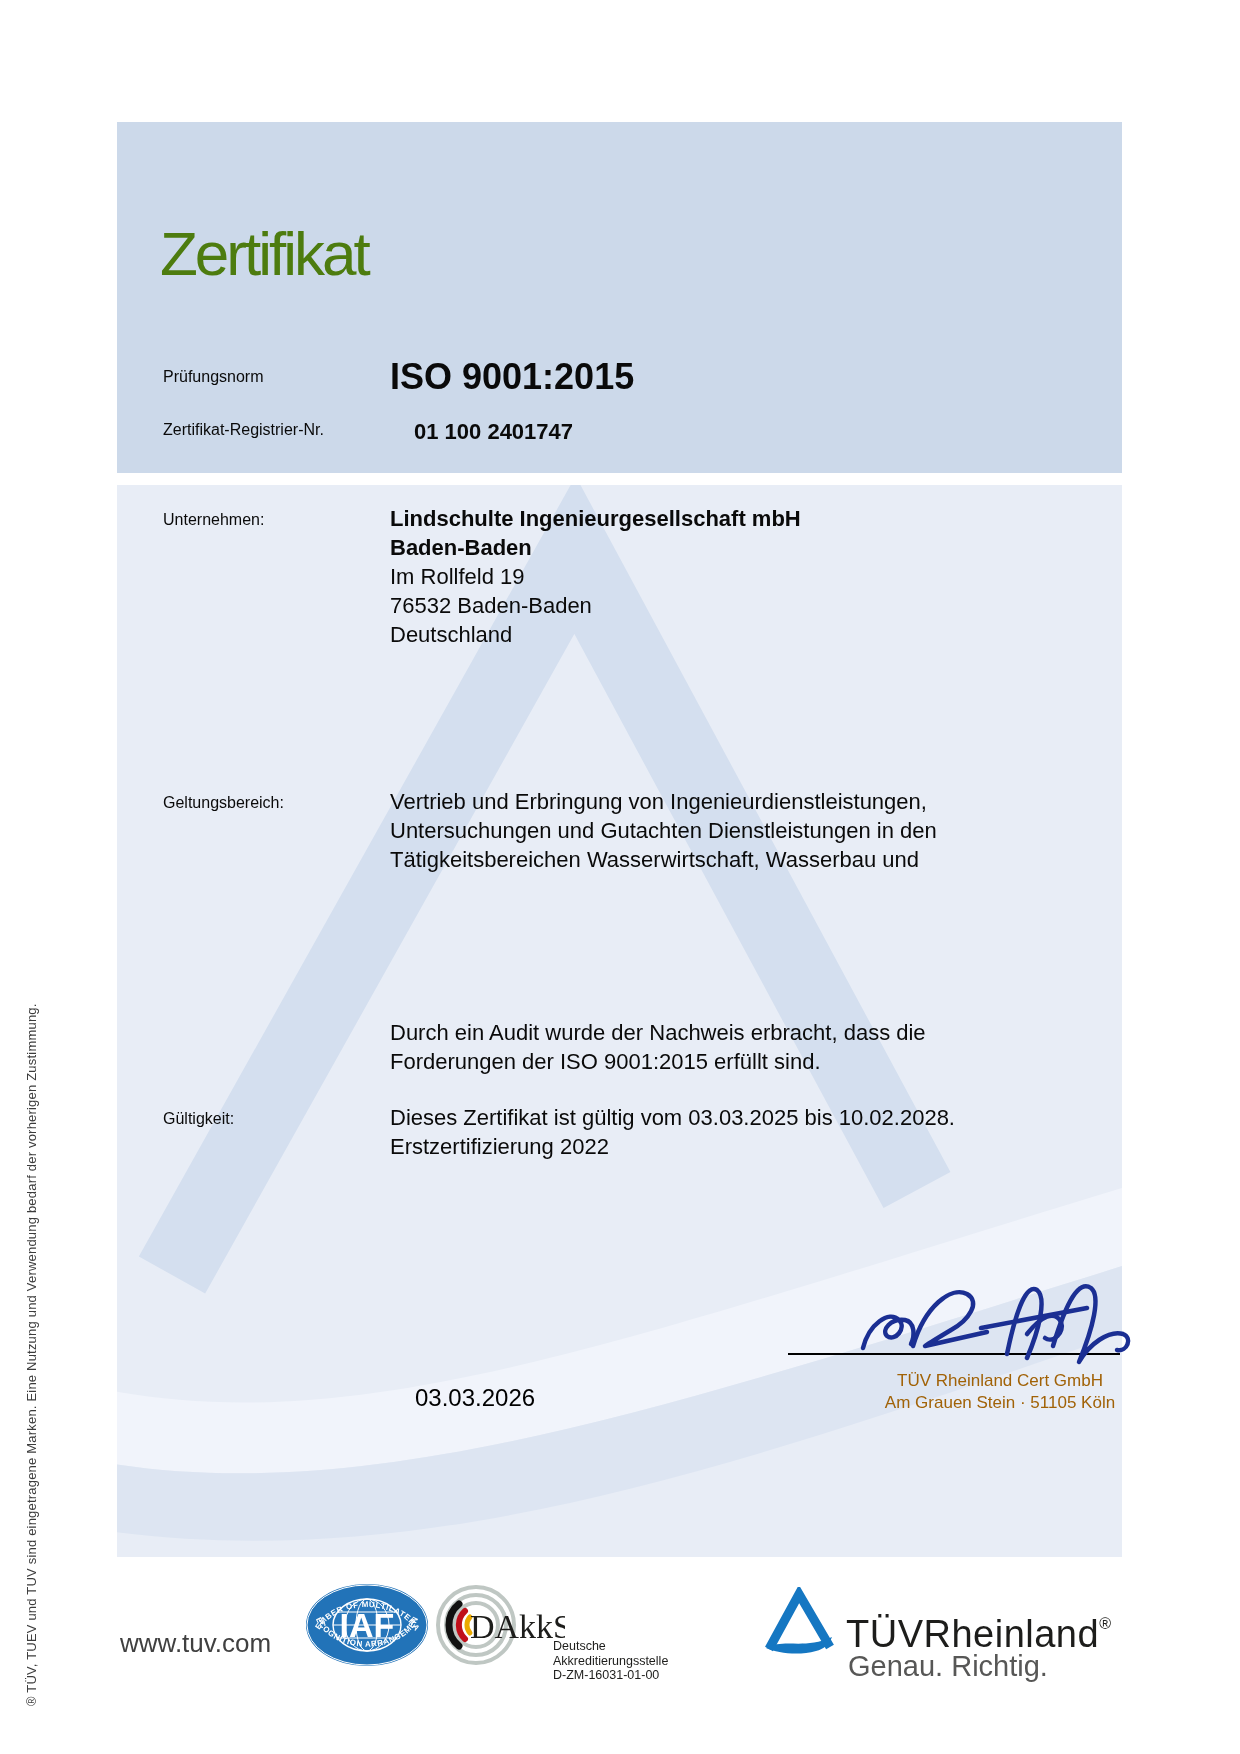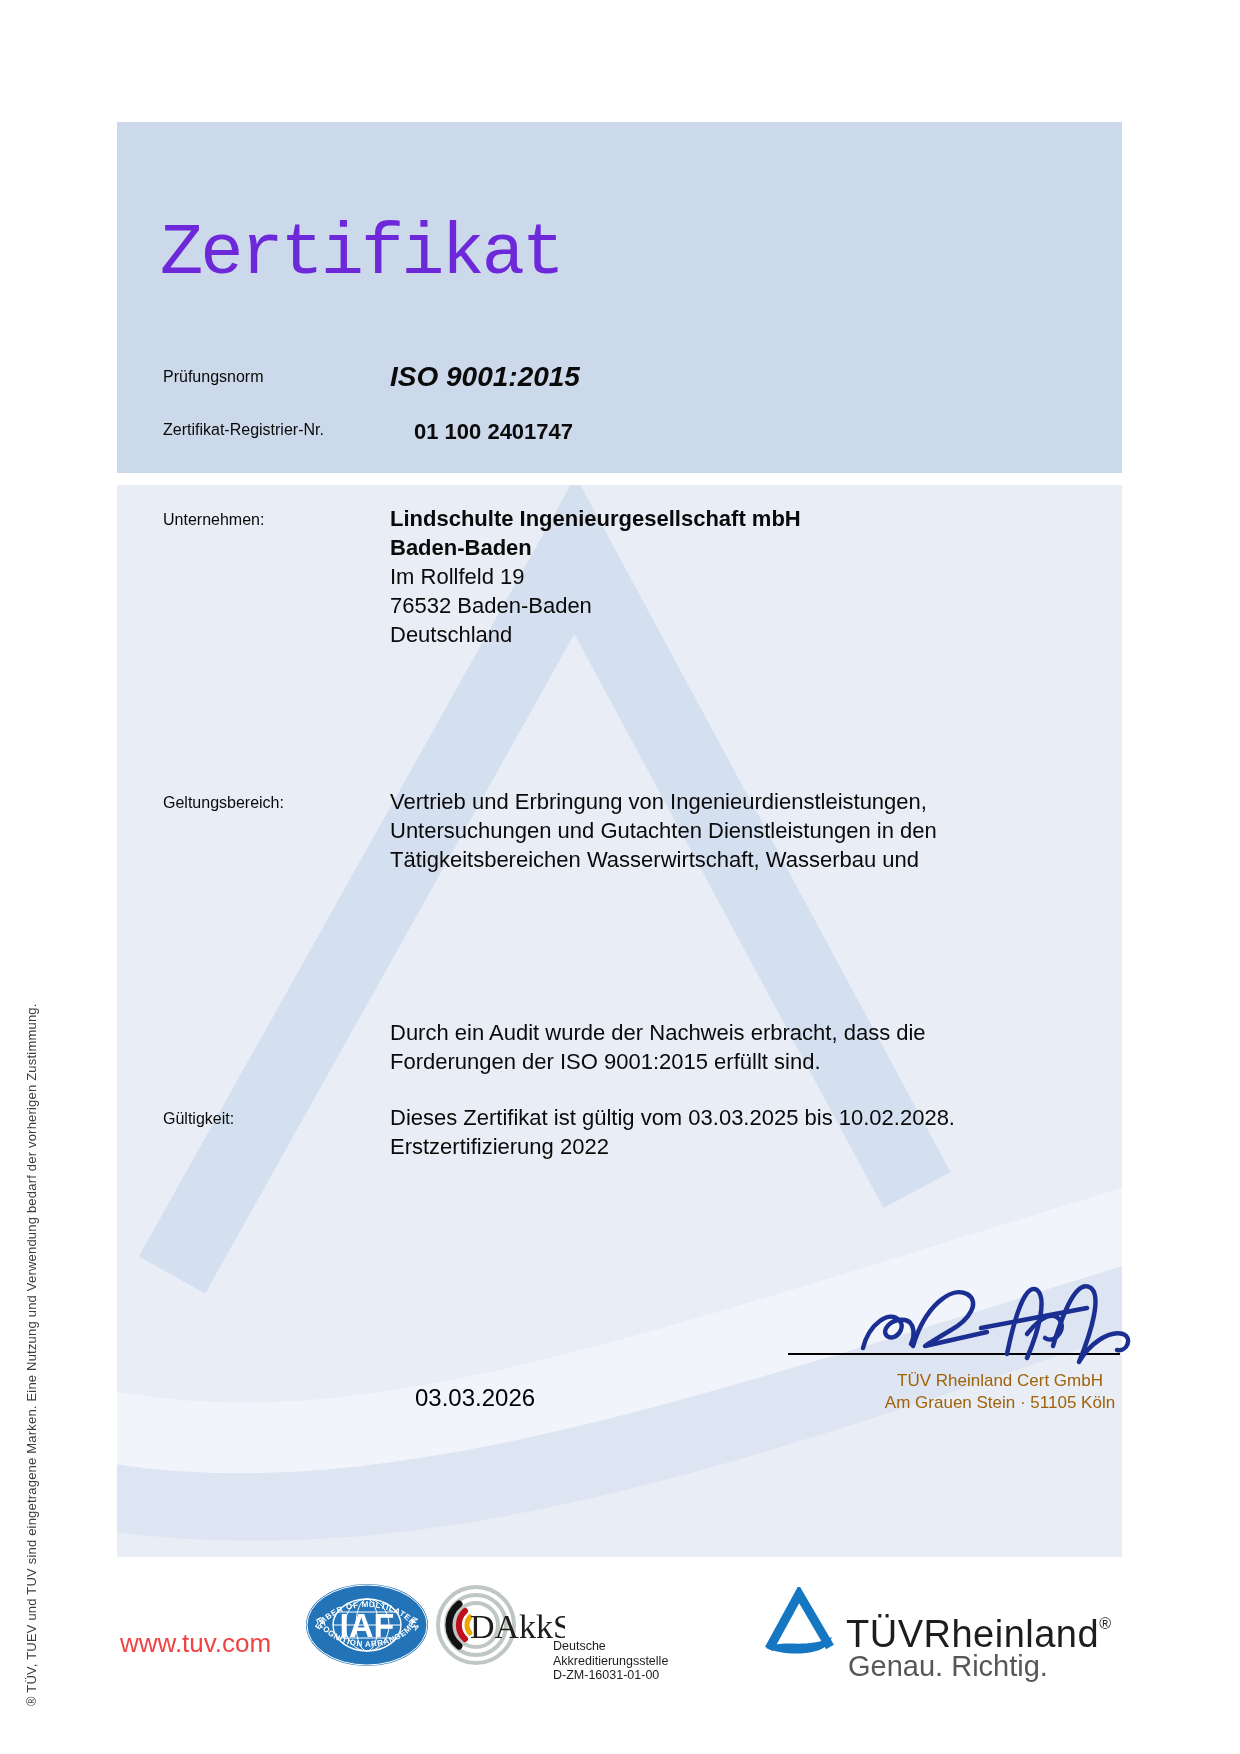--- a/index.html
+++ b/index.html
@@ -5,32 +5,32 @@
   html,body{margin:0;padding:0;background:#ffffff;}
   .page{
     position:relative;width:1240px;height:1754px;background:#ffffff;overflow:hidden;
     font-family:"Liberation Sans","DejaVu Sans",sans-serif;color:#000;
   }
   .abs{position:absolute;}
   
   .panel-header{left:117px;top:122px;width:1005px;height:351px;background:#ccd9ea;}
   .panel-main{left:117px;top:485px;width:1005px;height:1072px;background:#e8edf6;overflow:hidden;}
   
-  .cert-title{left:160px;top:206px;font-size:72px;line-height:96px;letter-spacing:-3px;color:#6d28d9;font-family:Liberation Mono, monospace;}
+  .cert-title{left:160px;top:206px;font-size:62px;line-height:96px;letter-spacing:-3px;color:#4d7c0f;}
   
   .lbl{left:163px;font-size:16px;line-height:26px;color:#0a0a0a;}
   .val{left:390px;font-size:22px;line-height:29px;color:#0a0a0a;}
-  .val-big{font-size:28px;line-height:30px;font-weight:bold;font-style:italic;}
+  .val-big{font-size:36px;line-height:30px;font-weight:bold;}
   .bold{font-weight:bold;}
   .block{left:390px;font-size:22px;line-height:29px;color:#0a0a0a;}
   
   .sig-line{left:788px;top:1353px;width:332px;border-top:2px solid #000;height:0;}
   .sig-text{left:790px;width:420px;text-align:center;font-size:17px;line-height:22px;color:#a16207;}
   
-  .site{left:120px;top:1628px;font-size:26px;color:#ef4444;}
+  .site{left:120px;top:1628px;font-size:26px;color:#404040;}
   .dakks-small{left:553px;top:1639px;font-size:12.5px;line-height:14.5px;color:#1d1d1b;}
   .tuv-word{left:846px;top:1603px;font-size:38px;line-height:42px;color:#1d1d1b;letter-spacing:.5px;}
   .tuv-word .b{font-weight:normal;text-align:center;}
   .tuv-word sup{font-size:16px;vertical-align:18px;color:#1d1d1b;}
   .tuv-tag{left:848px;top:1650px;font-size:29px;color:#575756;}
   
   .side-note{
     left:24px;top:1706px;transform:rotate(-90deg);transform-origin:0 0;
     white-space:nowrap;font-size:13px;letter-spacing:.2px;color:#3c3c3c;
   }

